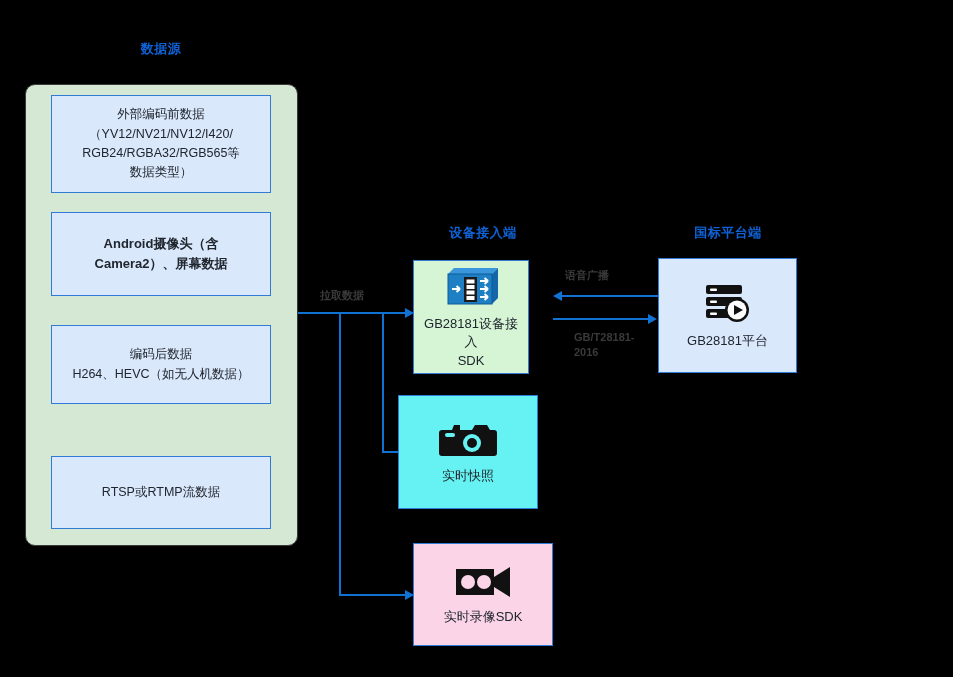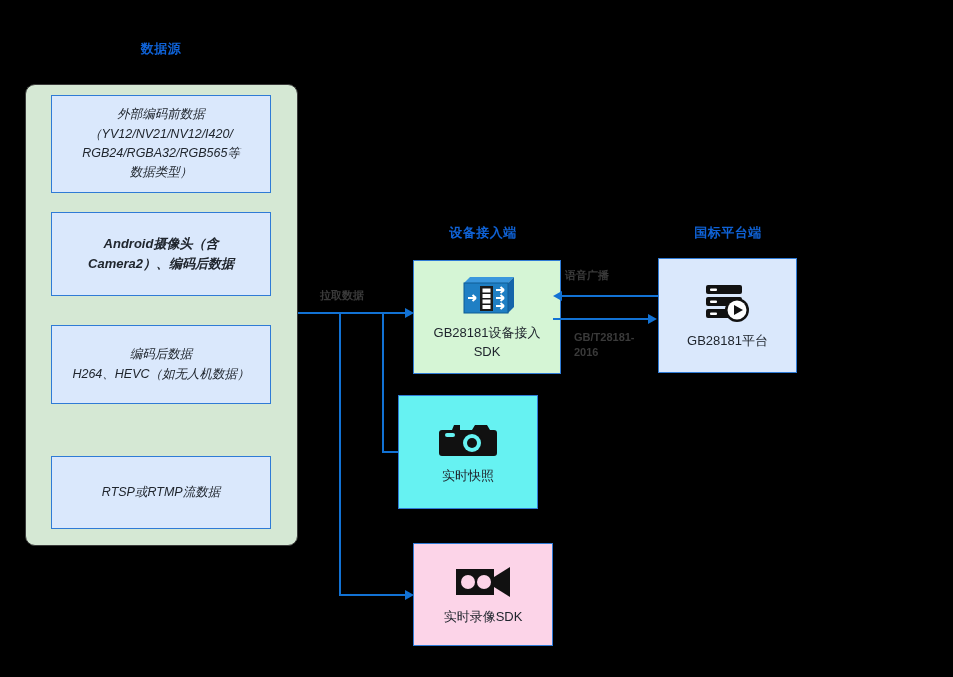--- a/index.html
+++ b/index.html
@@ -46,21 +46,20 @@
     border: 1px solid #2f7bd6;
     box-sizing: border-box;
     display: flex;
     align-items: center;
     justify-content: center;
     text-align: center;
     color: #20262e;
     font-size: 12.5px;
     line-height: 1.55;
     padding: 4px 8px;
-    font-style: italic;
   }
   .src-box.bold { font-weight: bold; font-size: 13px; }
 
   
   .node {
     position: absolute;
     box-sizing: border-box;
     border: 1px solid #2f7bd6;
     display: flex;
     flex-direction: column;
@@ -119,42 +118,42 @@
 
   <div class="section-title" style="left:678px; top:224px; width:100px;">国标平台端</div>
 
   <div id="source-group">
     <div class="src-box" style="left: 25px; top: 10px; width: 220px; height: 98px; white-space: pre-line;">外部编码前数据
 （YV12/NV21/NV12/I420/
 RGB24/RGBA32/RGB565等
 数据类型）</div>
 
     <div class="src-box bold" style="left: 25px; top: 127px; width: 220px; height: 84px; white-space: pre-line;">Android摄像头（含
-Camera2）、编码后数据</div>
+Camera2）、屏幕数据</div>
 
     <div class="src-box" style="left: 25px; top: 240px; width: 220px; height: 79px; white-space: pre-line;">编码后数据
 H264、HEVC（如无人机数据）</div>
 
     <div class="src-box" style="left: 25px; top: 371px; width: 220px; height: 73px; white-space: pre-line;">RTSP或RTMP流数据</div>
   </div>
 
   <div class="conn h" style="left:298px; top:312px; width:110px;"></div>
   <div class="arrow right" style="left:405px; top:308px;"></div>
 
   <div class="conn v" style="left:382px; top:312px; height:140px;"></div>
   <div class="conn h" style="left:382px; top:451px; width:26px;"></div>
   <div class="arrow right" style="left:405px; top:447px;"></div>
 
   <div class="conn v" style="left:339px; top:312px; height:283px;"></div>
   <div class="conn h" style="left:339px; top:594px; width:69px;"></div>
   <div class="arrow right" style="left:405px; top:590px;"></div>
 
   <div class="edge-label" style="left: 320px; top: 288px; width: 80px; white-space: pre-line;">拉取数据</div>
 
-  <div class="node" id="node-sdk" style="left:413px; top:260px; width:148px; height:114px;">
+  <div class="node" id="node-sdk" style="left:413px; top:260px; width:116px; height:114px;">
     <div class="node-icon">
       <svg width="62" height="44" viewBox="0 0 62 44" aria-hidden="true">
         <polygon points="8,10 52,10 58,4 14,4" fill="#3a97dd"></polygon>
         <polygon points="52,10 52,40 58,34 58,4" fill="#1565aa"></polygon>
         <rect x="8" y="10" width="44" height="30" fill="#1f7fc4"></rect>
         <rect x="8" y="10" width="44" height="30" fill="none" stroke="#0f5c94" stroke-width="1"></rect>
         <rect x="24" y="13" width="13" height="25" fill="#1b1b1b"></rect>
         <rect x="26.5" y="15.5" width="8" height="4" fill="#ffffff"></rect>
         <rect x="26.5" y="21" width="8" height="4" fill="#ffffff"></rect>
         <rect x="26.5" y="26.5" width="8" height="4" fill="#ffffff"></rect>

